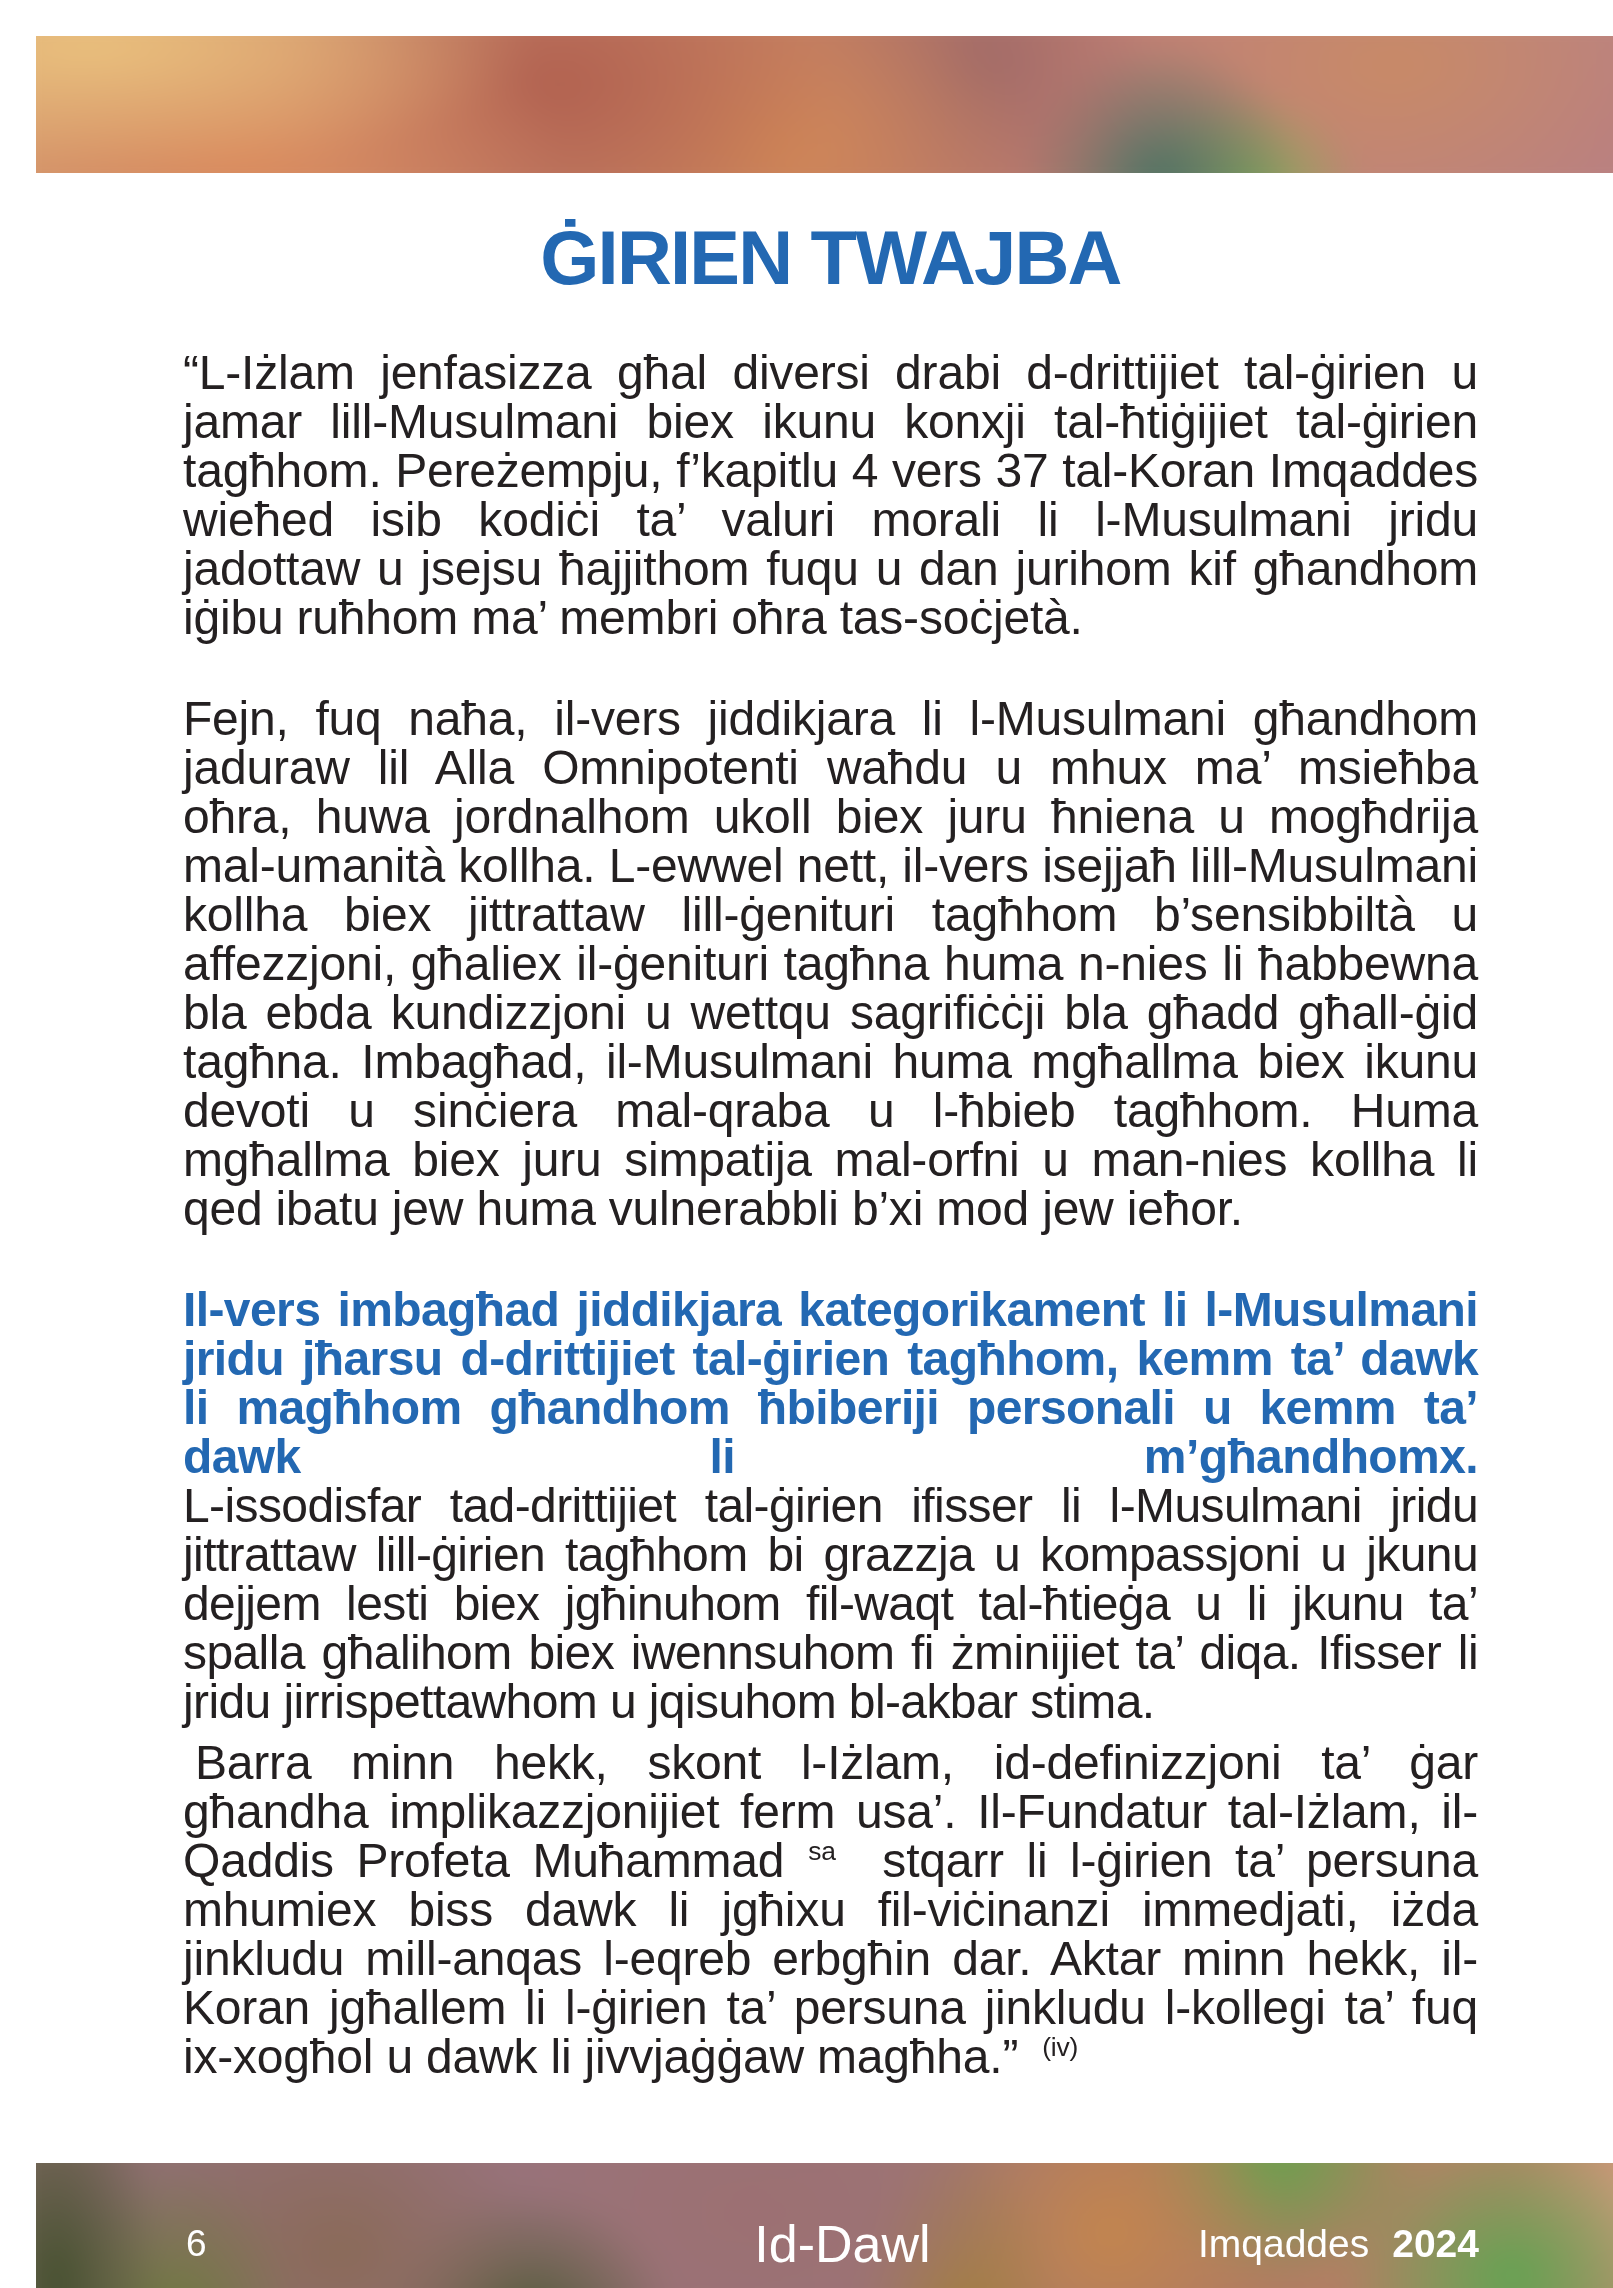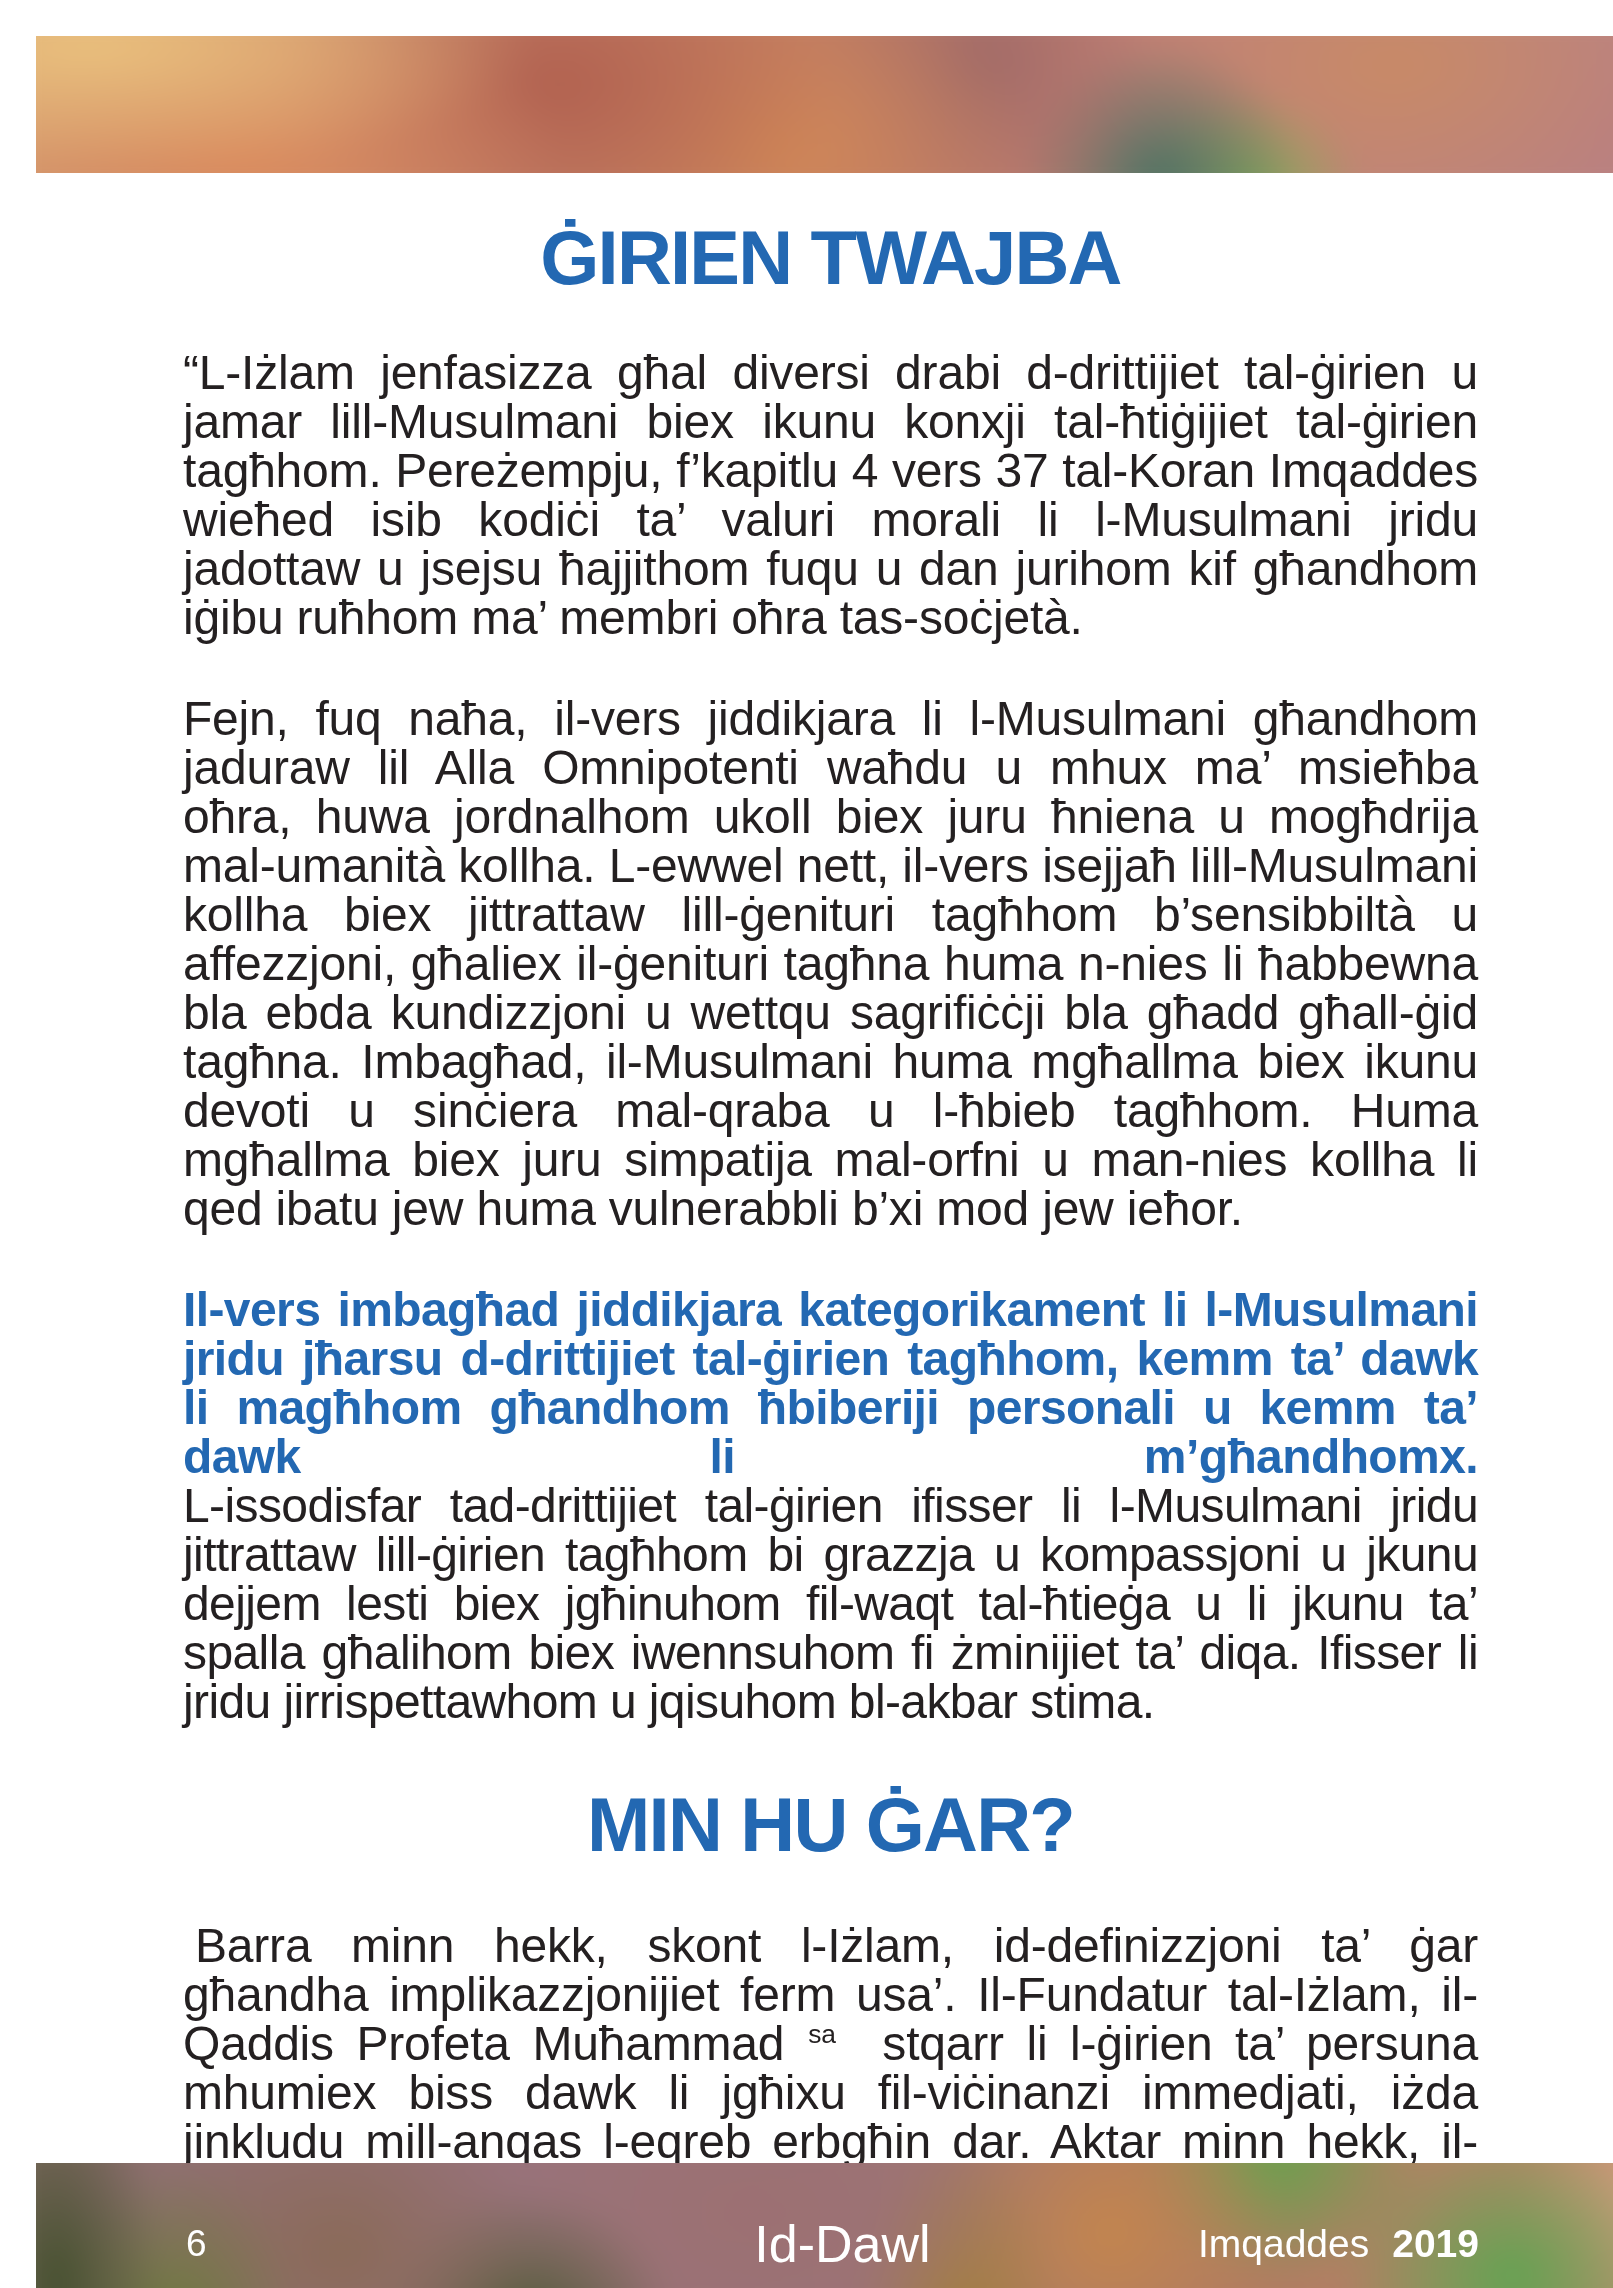--- a/index.html
+++ b/index.html
@@ -113,26 +113,25 @@
 <div class="content">
   <h1 class="article-title">ĠIRIEN TWAJBA</h1>
 
   <p class="body-para">“L-Iżlam jenfasizza għal diversi drabi d-drittijiet tal-ġirien u jamar lill-Musulmani biex ikunu konxji tal-ħtiġijiet tal-ġirien tagħhom. Pereżempju, f’kapitlu 4 vers 37 tal-Koran Imqaddes wieħed isib kodiċi ta’ valuri morali li l-Musulmani jridu jadottaw u jsejsu ħajjithom fuqu u dan jurihom kif għandhom iġibu ruħhom ma’ membri oħra tas-soċjetà.</p>
 
   <p class="body-para">Fejn, fuq naħa, il-vers jiddikjara li l-Musulmani għandhom jaduraw lil Alla Omnipotenti waħdu u mhux ma’ msieħba oħra, huwa jordnalhom ukoll biex juru ħniena u mogħdrija mal-umanità kollha. L-ewwel nett, il-vers isejjaħ lill-Musulmani kollha biex jittrattaw lill-ġenituri tagħhom b’sensibbiltà u affezzjoni, għaliex il-ġenituri tagħna huma n-nies li ħabbewna bla ebda kundizzjoni u wettqu sagrifiċċji bla għadd għall-ġid tagħna. Imbagħad, il-Musulmani huma mgħallma biex ikunu devoti u sinċiera mal-qraba u l-ħbieb tagħhom. Huma mgħallma biex juru simpatija mal-orfni u man-nies kollha li qed ibatu jew huma vulnerabbli b’xi mod jew ieħor.</p>
 
   <p class="body-para emphasis-blue">Il-vers imbagħad jiddikjara kategorikament li l-Musulmani jridu jħarsu d-drittijiet tal-ġirien tagħhom, kemm ta’ dawk li magħhom għandhom ħbiberiji personali u kemm ta’ dawk li m’għandhomx.</p>
   <p class="body-para emphasis-dark">L-issodisfar tad-drittijiet tal-ġirien ifisser li l-Musulmani jridu jittrattaw lill-ġirien tagħhom bi grazzja u kompassjoni u jkunu dejjem lesti biex jgħinuhom fil-waqt tal-ħtieġa u li jkunu ta’ spalla għalihom biex iwennsuhom fi żminijiet ta’ diqa. Ifisser li jridu jirrispettawhom u jqisuhom bl-akbar stima.</p>
 
-  <h2 class="section-title">MIN HU ĠAR?</h2>
 
   <p class="body-para last-para"><span>Barra minn hekk, skont l-Iżlam, id-definizzjoni ta’ ġar għandha implikazzjonijiet ferm usa’. Il-Fundatur tal-Iżlam, il-Qaddis Profeta Muħammad</span><sup>sa</sup><span> stqarr li l-ġirien ta’ persuna mhumiex biss dawk li jgħixu fil-viċinanzi immedjati, iżda jinkludu mill-anqas l-eqreb erbgħin dar. Aktar minn hekk, il-Koran jgħallem li l-ġirien ta’ persuna jinkludu l-kollegi ta’ fuq ix-xogħol u dawk li jivvjaġġaw magħha.”</span><sup>(iv)</sup></p>
 </div>
 
 <div class="banner banner-bottom">
   <div class="banner-art"></div>
 </div>
 <div class="footer-text">
   <span class="page-number">6</span>
   <span class="publication">Id-Dawl</span>
-  <span class="issue-date"><span class="month">Imqaddes</span><span class="year">2019</span></span>
+  <span class="issue-date"><span class="month">Imqaddes</span><span class="year">2024</span></span>
 </div>
 
 
 </body></html>

